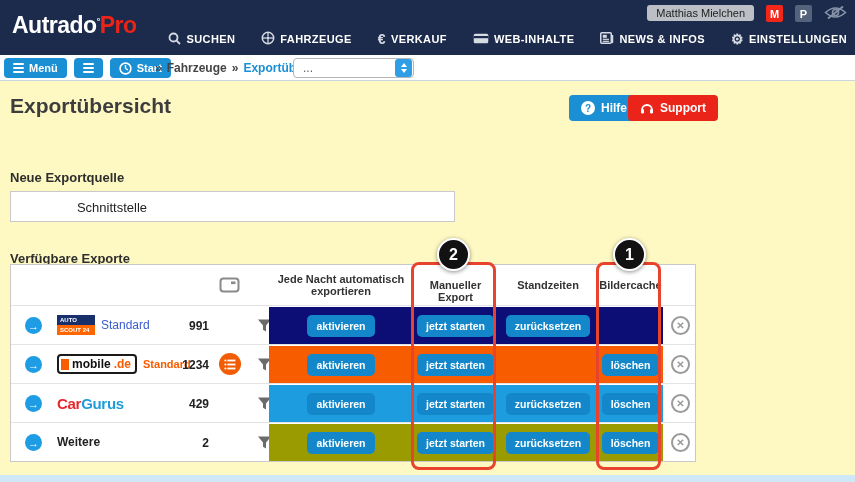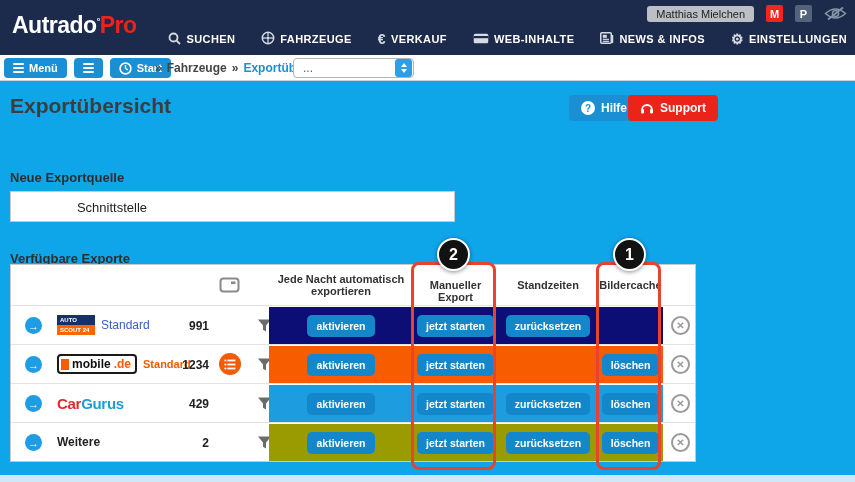--- a/index.html
+++ b/index.html
@@ -1,24 +1,24 @@
 <!DOCTYPE html>
 <html><head>
 <meta charset="utf-8">
 <style>
   * { margin:0; padding:0; box-sizing:border-box; }
   html,body { width:855px; height:482px; font-family:"Liberation Sans", sans-serif; }
-  .screen { position:relative; width:855px; height:482px; background:#0ea5e9; overflow:hidden; }
+  .screen { position:relative; width:855px; height:482px; background:#fef9c3; overflow:hidden; }
 
   
   .topbar { position:absolute; left:0; top:0; width:855px; height:55px; background:#1c2b4b; }
   .logo { position:absolute; left:12px; top:12px; font-size:23px; font-weight:bold; color:#fff; letter-spacing:-0.5px; }
   .logo sup { font-size:9px; }
   .logo .pro { color:#ea2418; }
-  .user-strip { position:absolute; right:8px; top:5px; display:flex; align-items:center; gap:12px; }
+  .user-strip { position:absolute; right:8px; top:5px; display:flex; align-items:flex-start; gap:12px; }
   .user-badge { background:#bcc0c6; color:#222; font-size:11px; padding:2px 9px; border-radius:3px; }
   .sq-badge { width:17px; height:17px; display:flex; align-items:center; justify-content:center;
               color:#fff; font-size:11px; font-weight:bold; border-radius:2px; }
   .sq-m { background:#f3261a; }
   .sq-p { background:#55627c; }
   .mainnav { position:absolute; right:8px; top:31px; display:flex; gap:26px; }
   .nav-item { display:flex; align-items:center; gap:5px; color:#fff; font-size:11px; font-weight:bold; letter-spacing:0.4px; cursor:pointer; }
   .nav-item svg, .nav-item .glyph { opacity:0.95; }
   .glyph { color:#dfe4ec; font-size:14px; font-weight:bold; line-height:1; }
 

